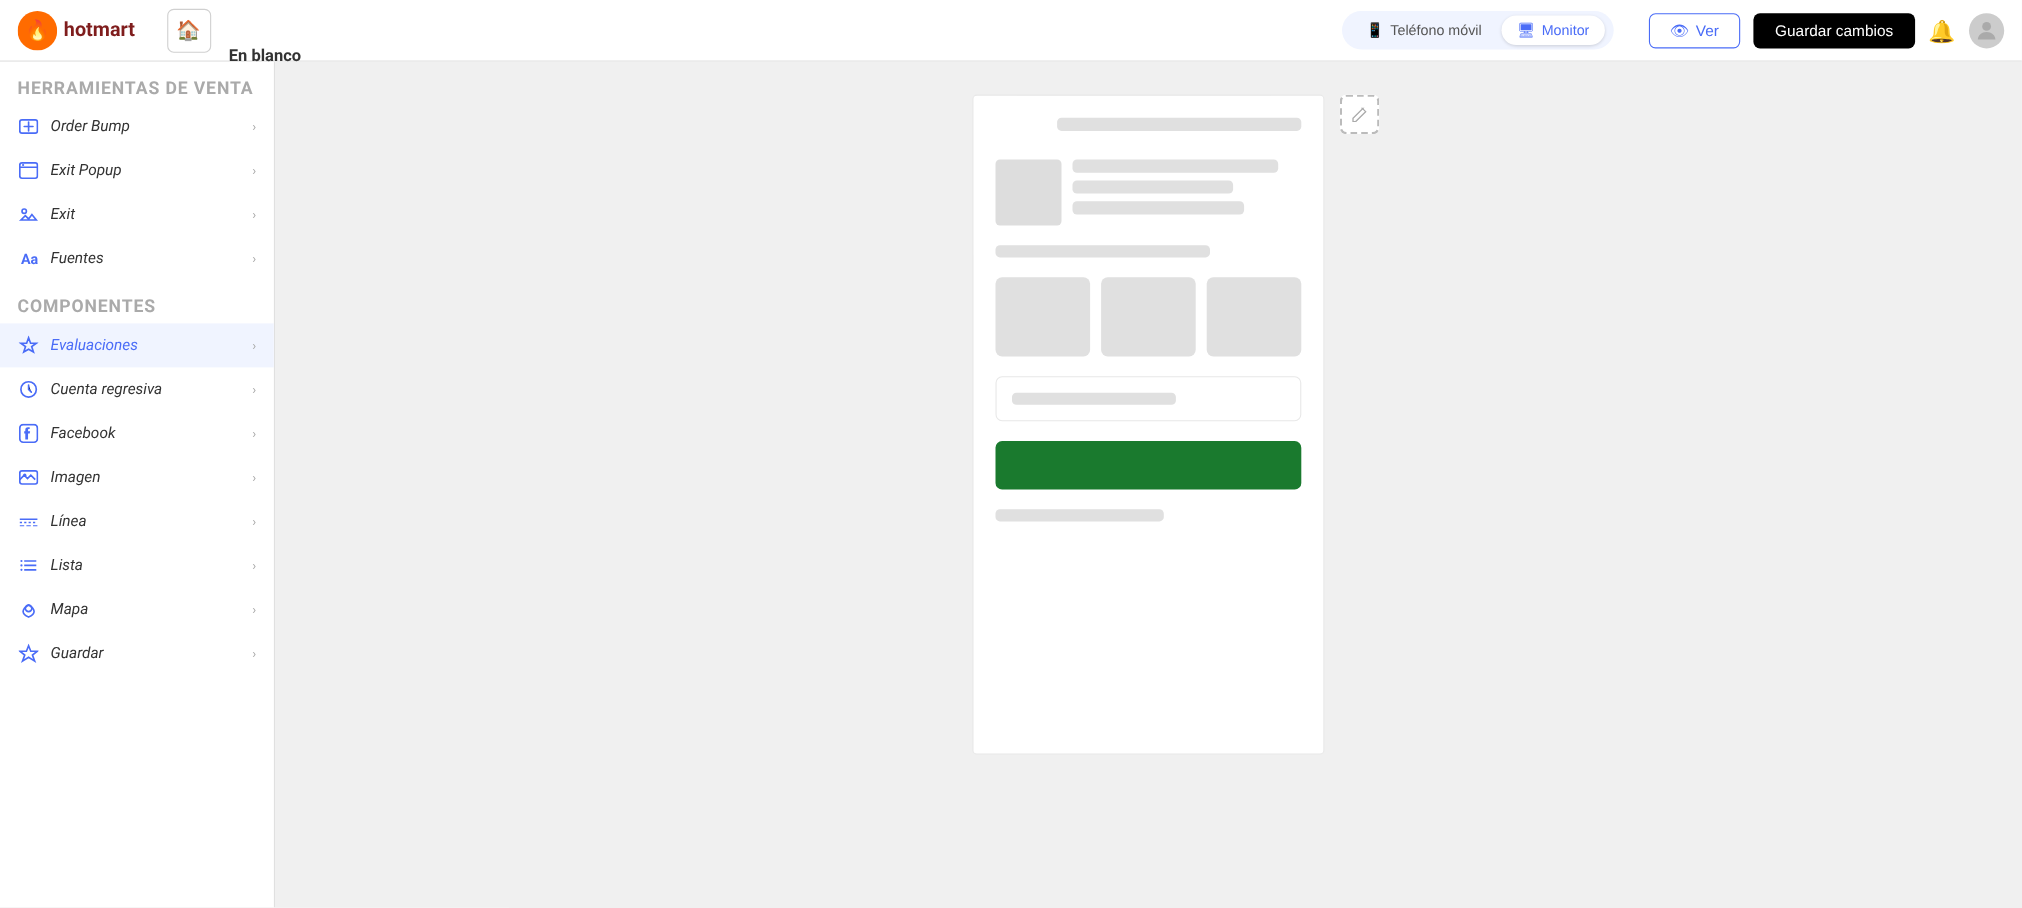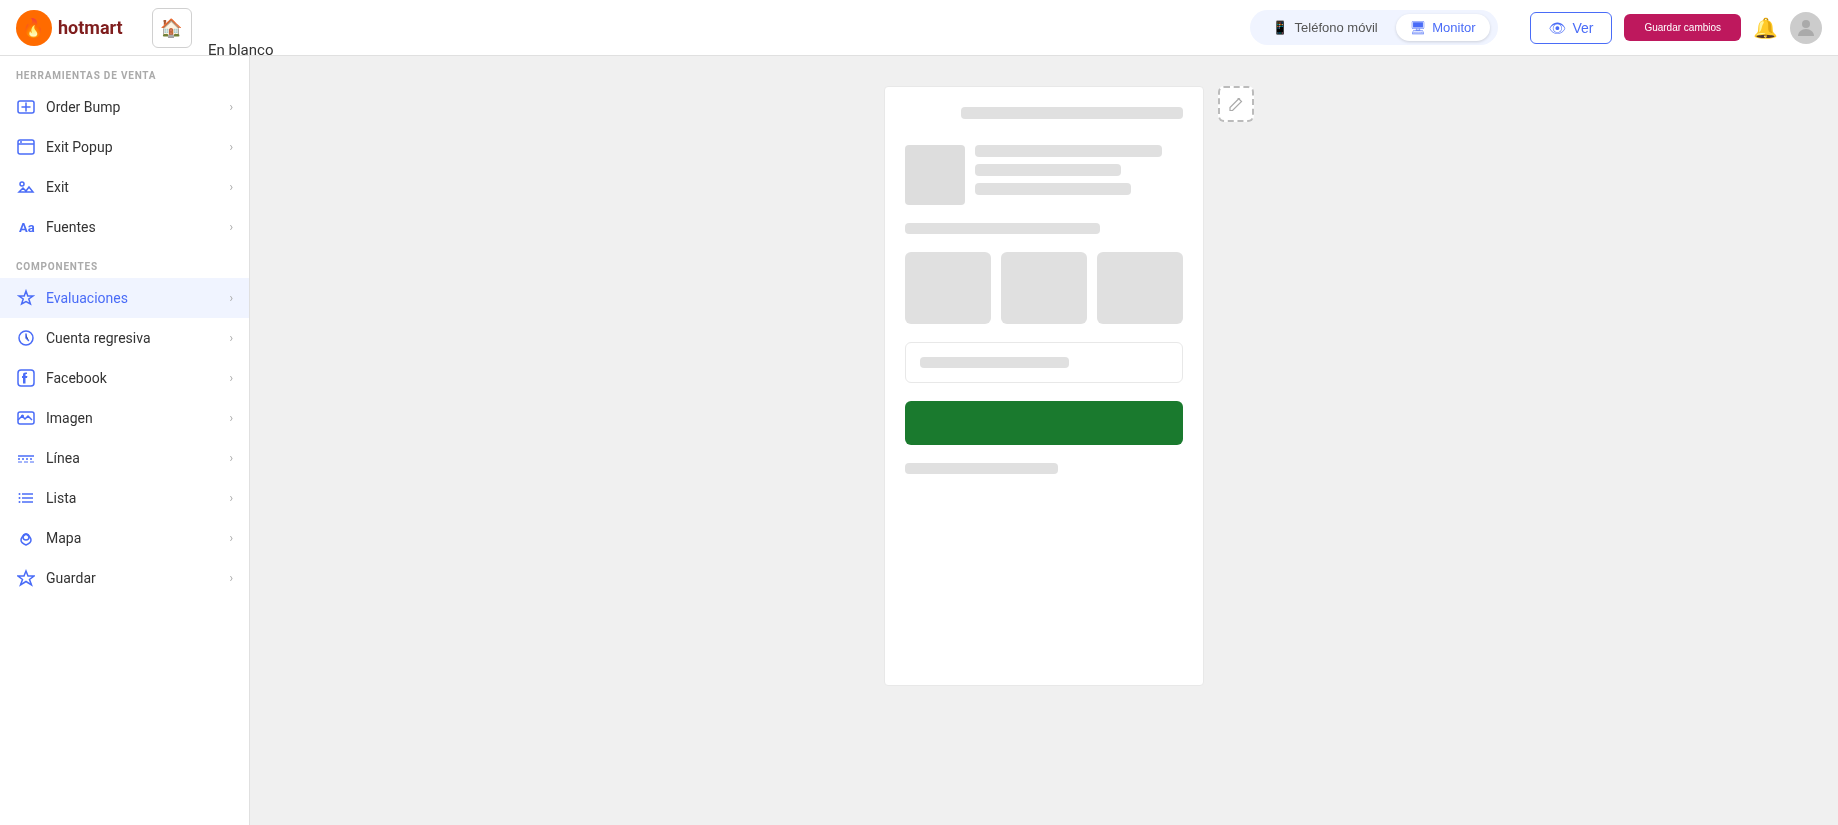--- a/index.html
+++ b/index.html
@@ -36,21 +36,21 @@
       display: flex;
       align-items: center;
       justify-content: center;
       cursor: pointer;
       color: #555;
       font-size: 18px;
     }
     .page-title {
       font-size: 15px;
       color: #333;
-      font-weight: 400;
+      font-weight: 700;
       margin-right: auto;
       margin-top: 44px;
     }
     .device-toggle {
       display: flex;
       align-items: center;
       gap: 4px;
       background: #f0f4ff;
       border-radius: 20px;
       padding: 4px 8px;
@@ -99,26 +99,26 @@
       background: #fff;
       border-radius: 6px;
       padding: 7px 18px;
       font-size: 14px;
       cursor: pointer;
       display: flex;
       align-items: center;
       gap: 6px;
     }
     .btn-guardar {
-      background: #be185d;
+      background: #000000;
       color: #fff;
       border: none;
       border-radius: 6px;
       padding: 8px 20px;
-      font-size: 10px;
+      font-size: 14px;
       cursor: pointer;
       font-weight: 500;
     }
 
     
     .main-layout {
       display: flex;
       flex: 1;
       overflow: hidden;
     }
@@ -128,21 +128,21 @@
       width: 250px;
       background: #fff;
       border-right: 1px solid #e0e0e0;
       overflow-y: auto;
       flex-shrink: 0;
     }
     .sidebar::-webkit-scrollbar { width: 6px; }
     .sidebar::-webkit-scrollbar-thumb { background: #ccc; border-radius: 3px; }
 
     .sidebar-section-label {
-      font-size: 10px;
+      font-size: 16px;
       font-weight: 700;
       color: #aaa;
       letter-spacing: 0.8px;
       padding: 14px 16px 6px 16px;
       text-transform: uppercase;
     }
     .sidebar-item {
       display: flex;
       align-items: center;
       padding: 10px 16px;
@@ -158,20 +158,21 @@
       height: 20px;
       display: flex;
       align-items: center;
       justify-content: center;
       color: #8b5cf6;
       font-size: 16px;
     }
     .sidebar-item .item-label {
       flex: 1;
       font-size: 14px;
+      font-style: italic;
     }
     .sidebar-item .chevron {
       color: #aaa;
       font-size: 12px;
     }
 
     
     .canvas-area {
       flex: 1;
       background: #f0f0f0;

